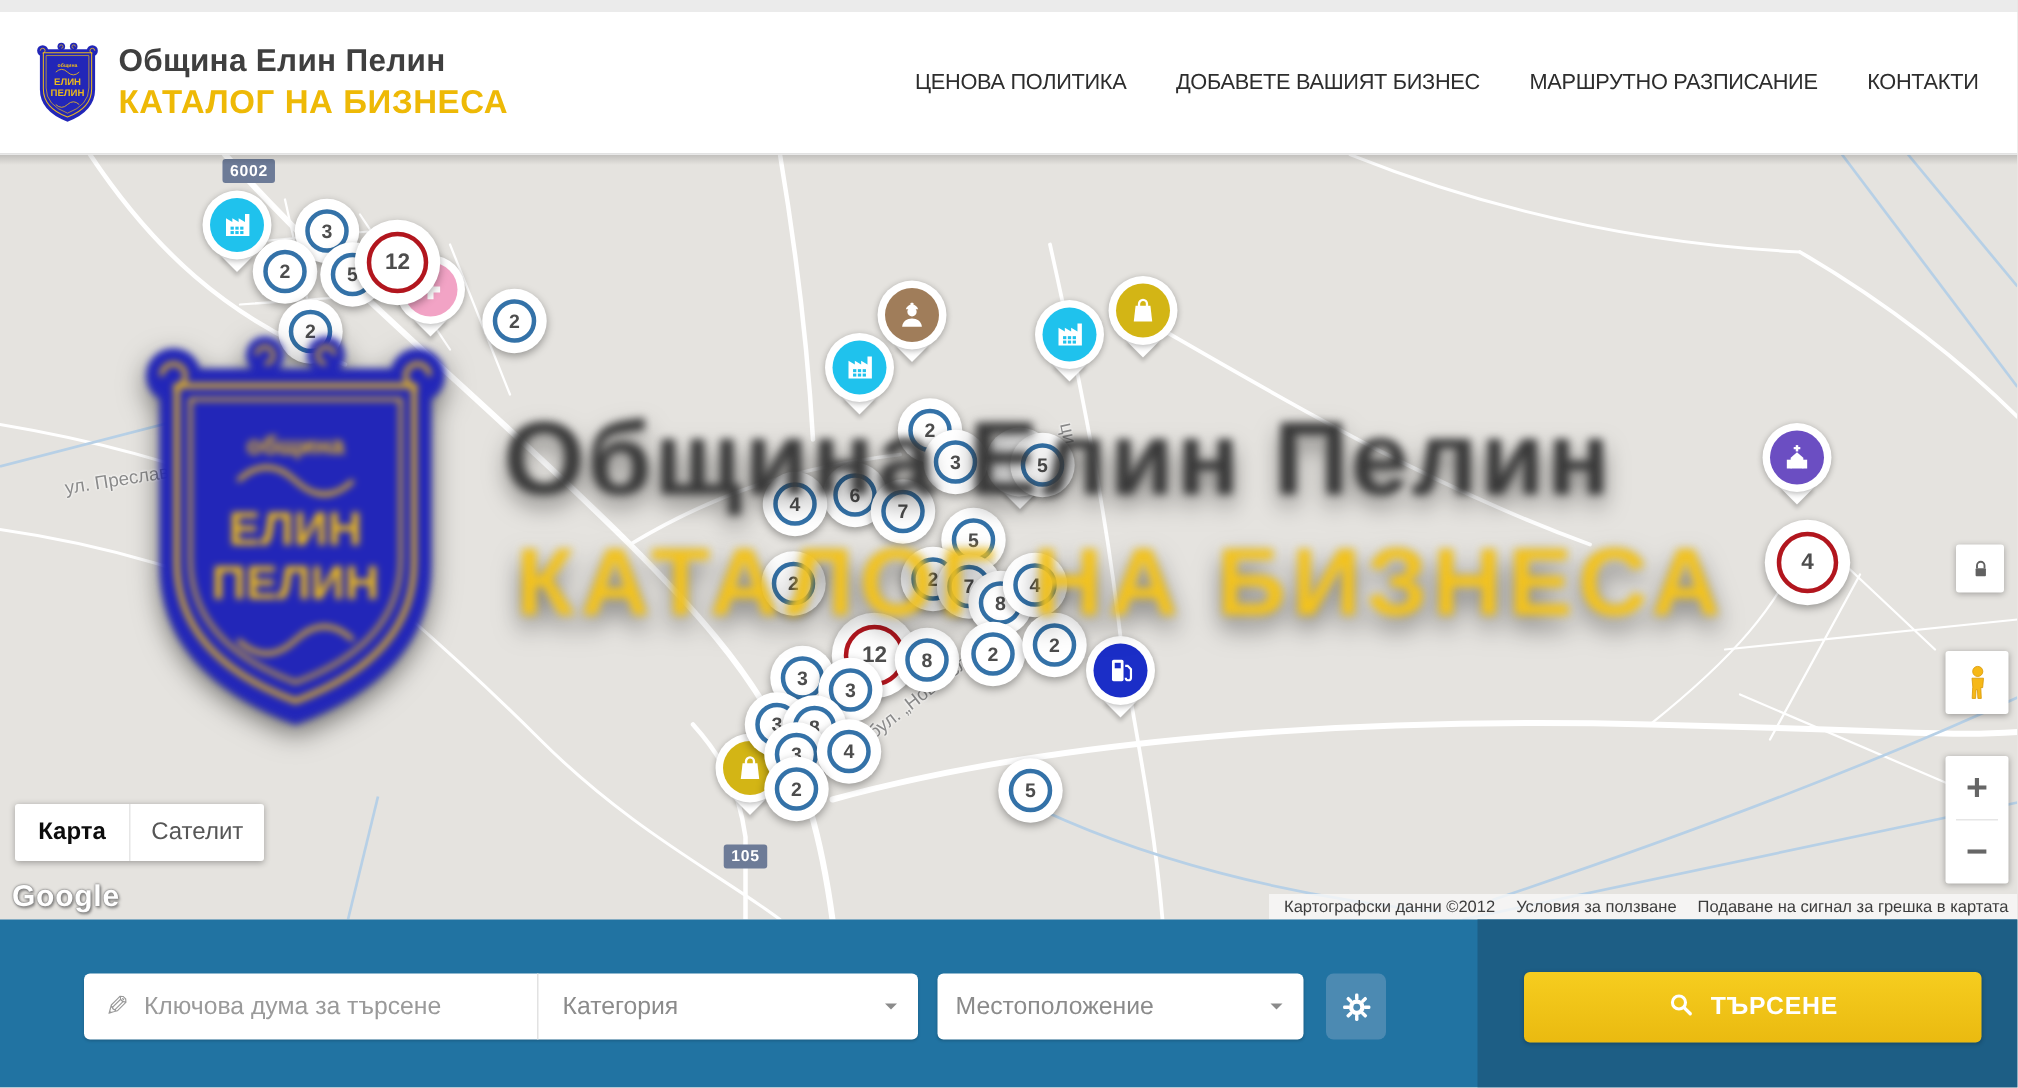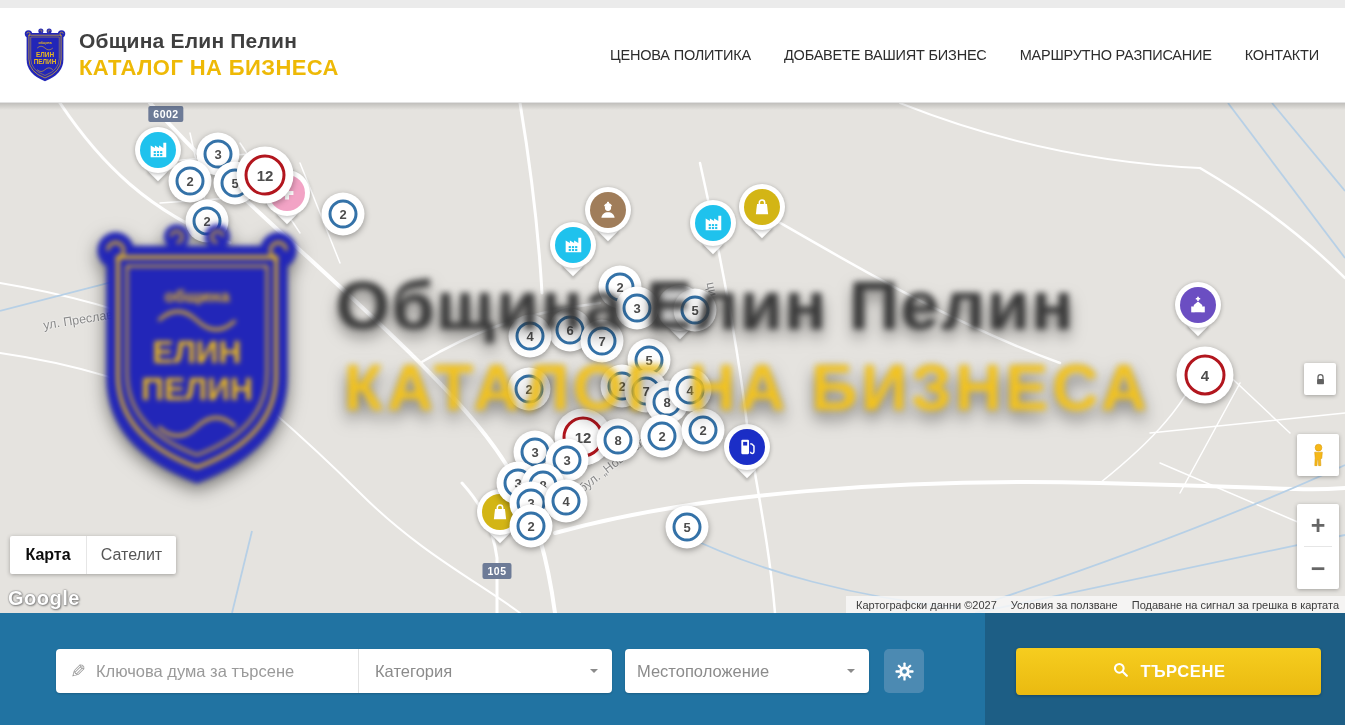--- a/index.html
+++ b/index.html
@@ -445,21 +445,21 @@
   <div class="wm wm-title">Община Елин Пелин</div>
   <div class="wm wm-sub">КАТАЛОГ НА БИЗНЕСА</div>
 
   <div class="maptype">
     <div class="mt mt-map">Карта</div>
     <div class="mt mt-sat">Сателит</div>
   </div>
   <div class="glogo">Google</div>
 
   <div class="attrib">
-    <span>Картографски данни ©2027</span>
+    <span>Картографски данни ©2012</span>
     <span id="attr-links" style="display:flex;gap:14px;">
         <a href="#">Условия за ползване</a>
         <a href="#">Подаване на сигнал за грешка в картата</a>
       </span>
   </div>
 
   <div class="sq-btn lock-btn" id="lock-btn">
       <svg viewBox="0 0 24 24" width="15" height="15">
         <path fill="none" stroke="#616161" stroke-width="2" d="M8 11V8a4 4 0 0 1 8 0v3"></path>
         <rect x="6.5" y="11" width="11" height="8.5" rx="1" fill="#616161"></rect>

